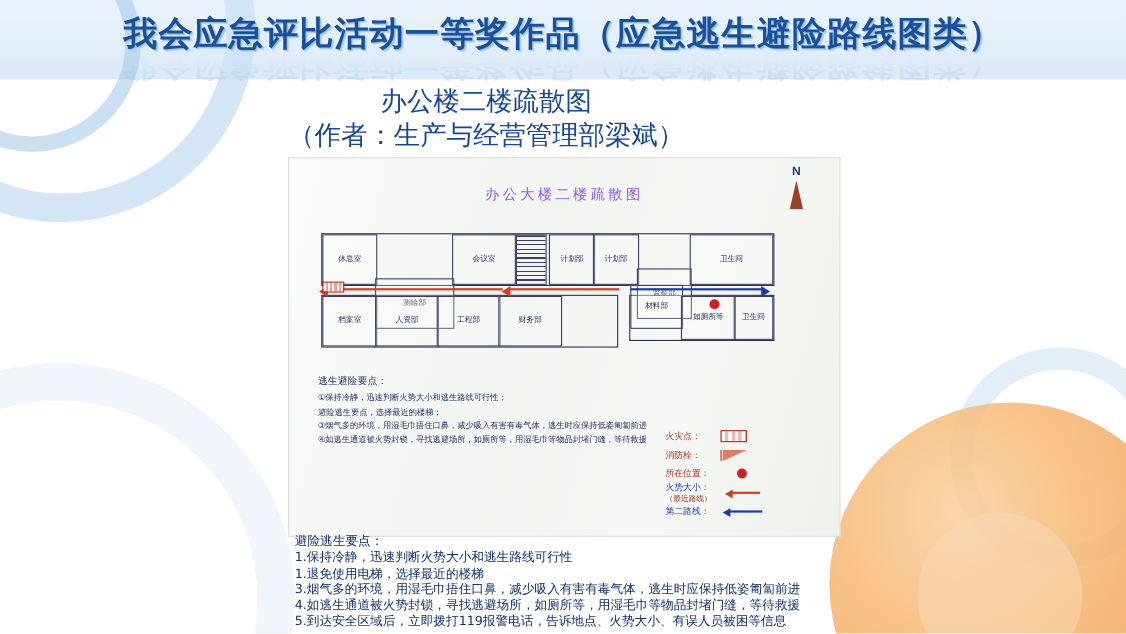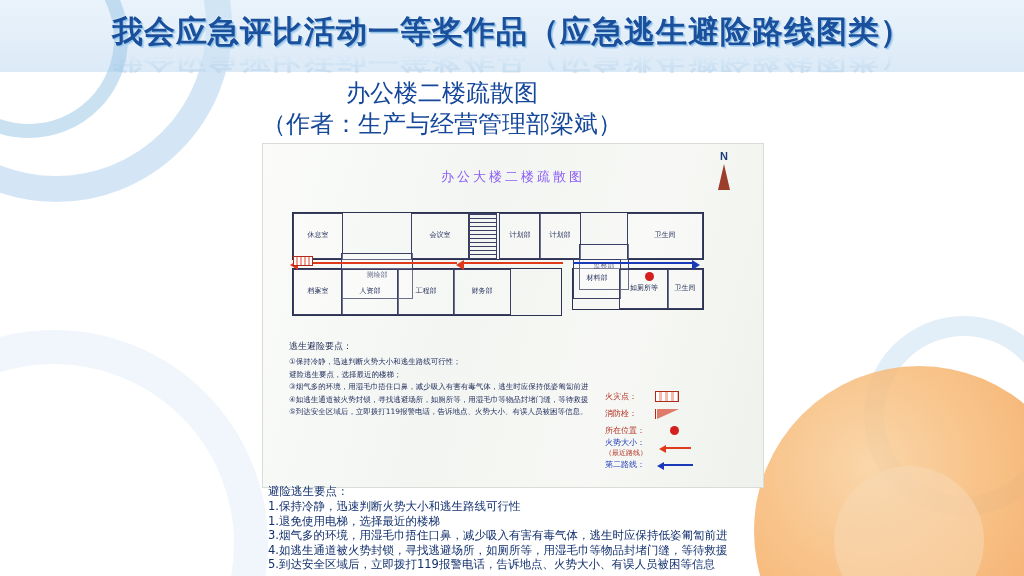--- a/index.html
+++ b/index.html
@@ -416,21 +416,20 @@
 
       <div class="hydrant" style="left:358px; top:68px;"></div>
     </div>
 
     <div class="notes">
       <div class="n-title">逃生避险要点：</div>
       <div class="n-line">①保持冷静，迅速判断火势大小和逃生路线可行性；</div>
       <div class="n-line">避险逃生要点，选择最近的楼梯；</div>
       <div class="n-line">③烟气多的环境，用湿毛巾捂住口鼻，减少吸入有害有毒气体，逃生时应保持低姿匍匐前进；</div>
       <div class="n-line">④如逃生通道被火势封锁，寻找逃避场所，如厕所等，用湿毛巾等物品封堵门缝，等待救援；</div>
-      <div class="n-line">⑤到达安全区域后，立即拨打119报警电话，告诉地点、火势大小、有误人员被困等信息。</div>
     </div>
 
     <div class="legend">
       <div class="row">
         <span class="lbl">火灾点：</span>
         <span class="sym-box"></span>
       </div>
       <div class="row">
         <span class="lbl">消防栓：</span>
         <span class="sym-flag"></span>

